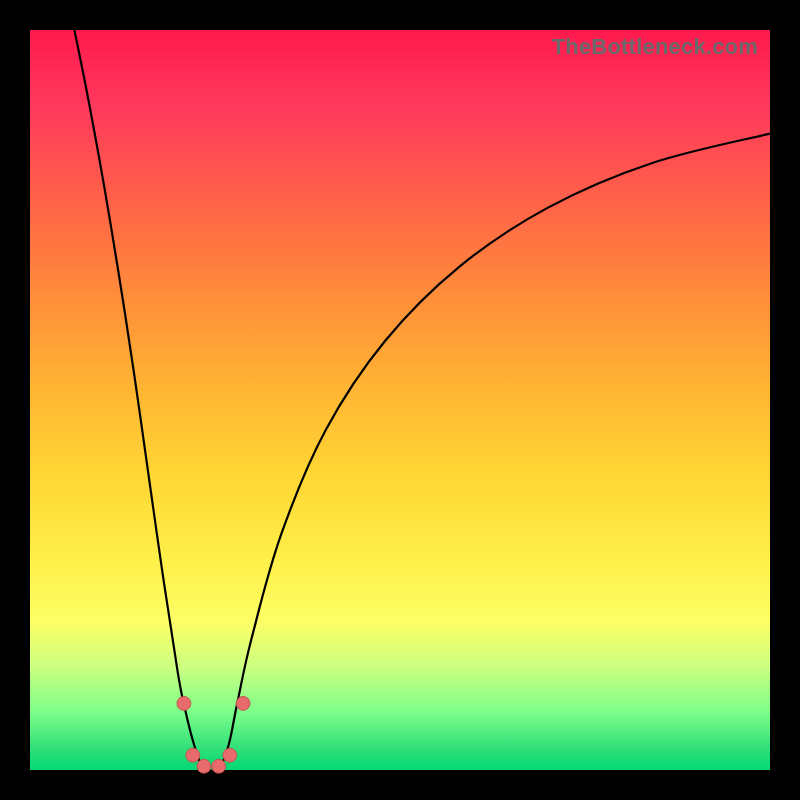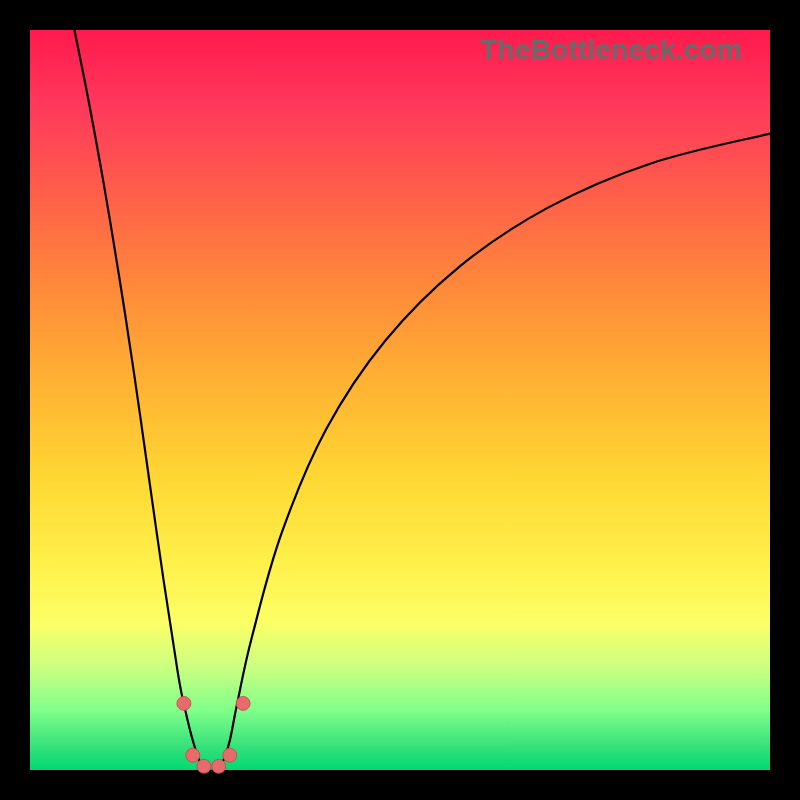--- a/index.html
+++ b/index.html
@@ -26,23 +26,23 @@
       #fff04a 72%,
       #fcff66 80%,
       #ccff80 86%,
       #7fff8a 92%,
       #33e07a 97%,
       #00d973 100%);
   }
   .attribution {
     position: absolute;
     top: 4px;
-    right: 28px;
+    right: 12px;
     font-family: Arial, Helvetica, sans-serif;
-    font-size: 28px;
+    font-size: 22px;
     font-weight: 600;
     color: #6a6a6a;
     letter-spacing: 0.2px;
   }
   svg.curve {
     position: absolute;
     left: 0; top: 0;
     width: 740px;
     height: 740px;
     overflow: visible;

